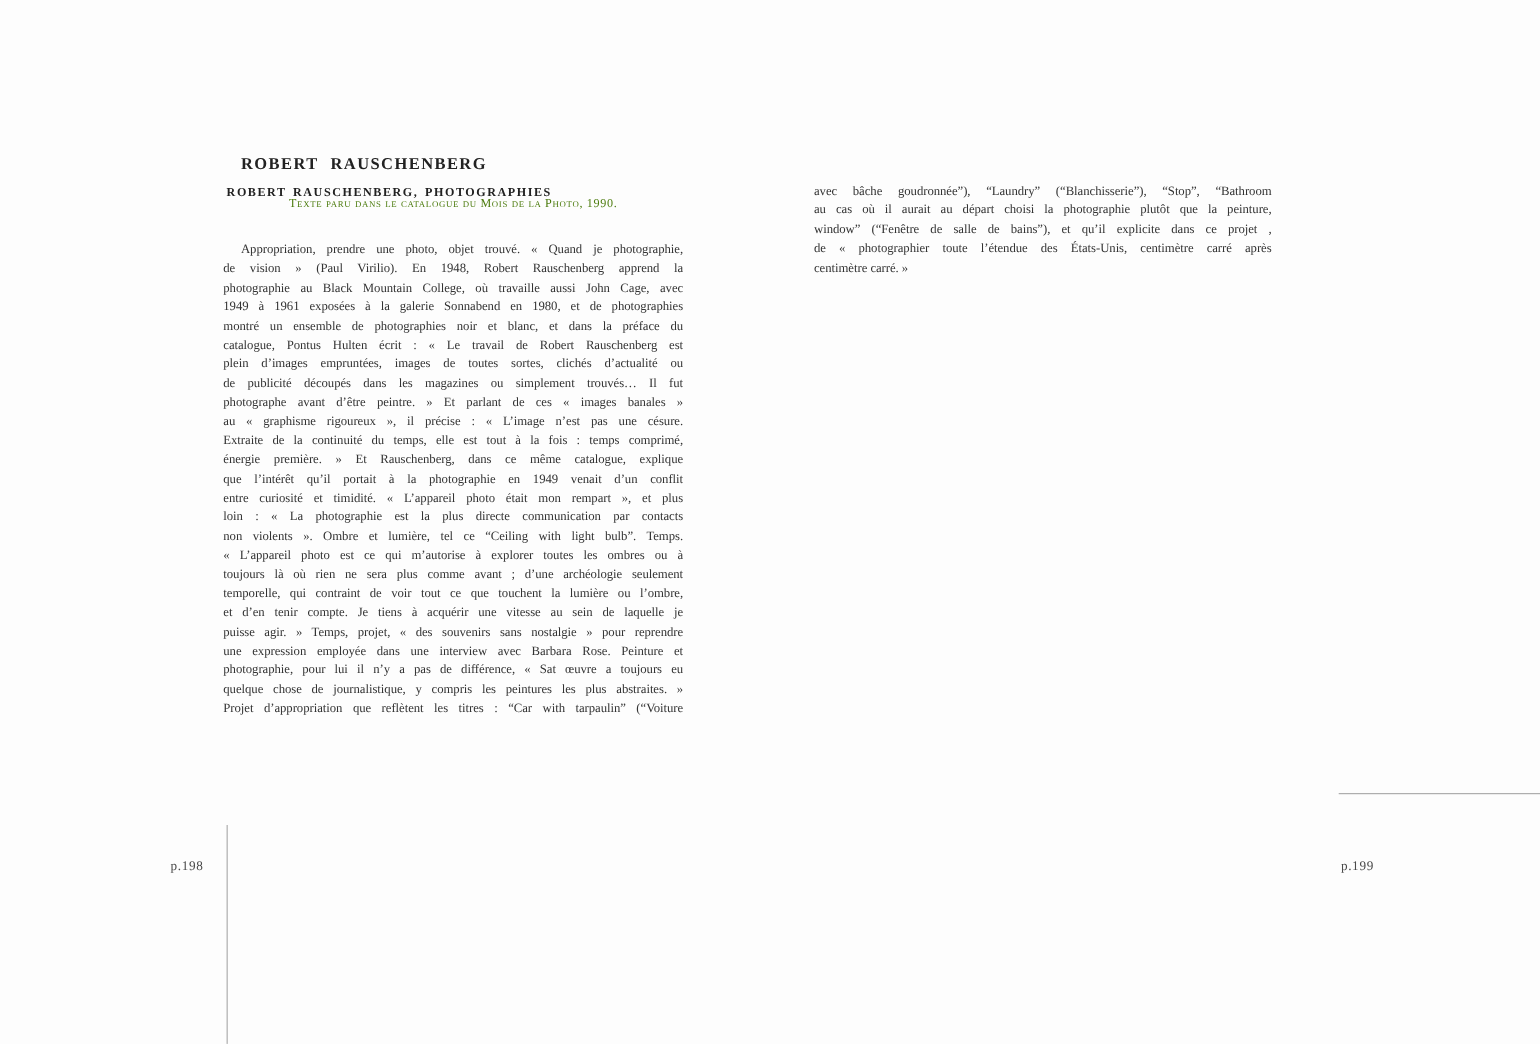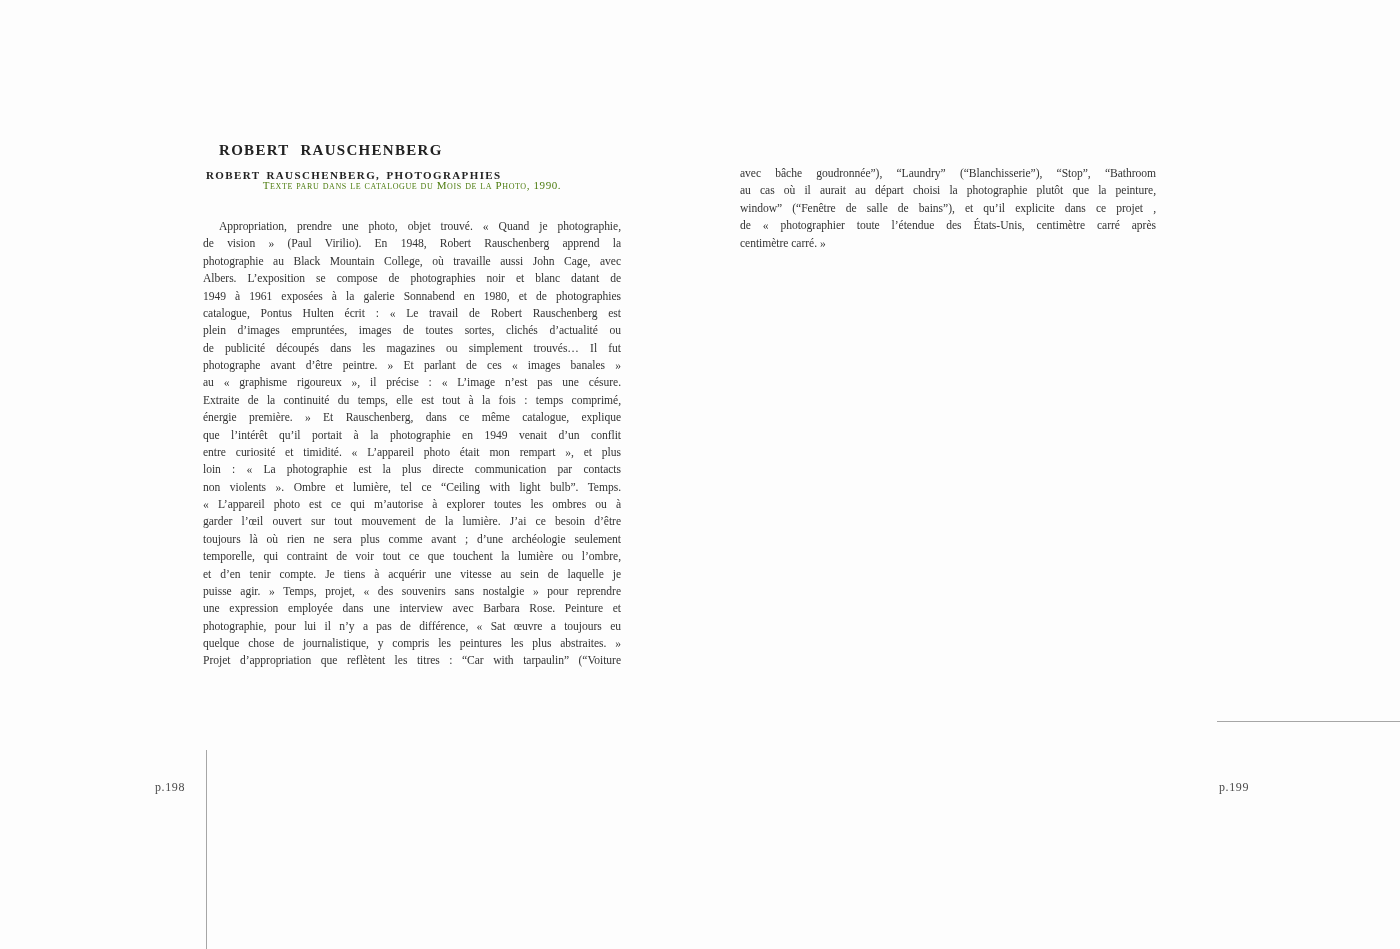--- a/index.html
+++ b/index.html
@@ -87,35 +87,34 @@
 
   <section>
     <h1 class="page-title">ROBERT RAUSCHENBERG</h1>
     <h2 class="page-subtitle">ROBERT RAUSCHENBERG, PHOTOGRAPHIES</h2>
     <div class="blue-heading">Texte paru dans le catalogue du Mois de la Photo, 1990.</div>
 
     <div class="body-block body-left justify-last">
       <div class="line">Appropriation, prendre une photo, objet trouvé. « Quand je photographie,</div>
         <div class="line">de vision » (Paul Virilio). En 1948, Robert Rauschenberg apprend la</div>
         <div class="line">photographie au Black Mountain College, où travaille aussi John Cage, avec</div>
-        <div class="line">Albers. L’exposition se compose de photographies noir et blanc datant de</div>
         <div class="line">1949 à 1961 exposées à la galerie Sonnabend  en 1980, et de photographies</div>
+        <div class="line">montré un ensemble de photographies noir et blanc, et dans la préface du</div>
         <div class="line">catalogue, Pontus Hulten écrit : « Le travail de Robert Rauschenberg est</div>
         <div class="line">plein d’images empruntées, images de toutes sortes, clichés d’actualité ou</div>
         <div class="line">de publicité découpés dans les magazines ou simplement trouvés… Il fut</div>
         <div class="line">photographe avant d’être peintre. » Et parlant de ces « images banales »</div>
         <div class="line">au « graphisme rigoureux », il précise : « L’image n’est pas une césure.</div>
         <div class="line">Extraite de la continuité du temps, elle est tout à la fois : temps comprimé,</div>
         <div class="line">énergie première. » Et Rauschenberg, dans ce même catalogue, explique</div>
         <div class="line">que l’intérêt qu’il portait à la photographie en 1949 venait d’un conflit</div>
         <div class="line">entre curiosité et timidité. « L’appareil photo était mon rempart », et plus</div>
         <div class="line">loin : « La photographie est la plus directe communication par contacts</div>
         <div class="line">non violents ». Ombre et lumière, tel ce “Ceiling with light bulb”. Temps.</div>
         <div class="line">« L’appareil photo est ce qui m’autorise à explorer toutes les ombres ou à</div>
-        <div class="line">garder l’œil ouvert sur tout mouvement de la lumière. J’ai ce besoin d’être</div>
         <div class="line">toujours là où rien ne sera plus comme avant ; d’une archéologie seulement</div>
         <div class="line">temporelle, qui contraint de voir tout ce que touchent la lumière ou l’ombre,</div>
         <div class="line">et d’en tenir compte. Je tiens à acquérir une vitesse au sein de laquelle je</div>
         <div class="line">puisse agir. » Temps, projet, « des souvenirs sans nostalgie » pour reprendre</div>
         <div class="line">une expression employée dans une interview avec Barbara Rose. Peinture et</div>
         <div class="line">photographie, pour lui il n’y a pas de différence, « Sat œuvre a toujours eu</div>
         <div class="line">quelque chose de journalistique, y compris les peintures les plus abstraites. »</div>
         <div class="line last-line">Projet d’appropriation que reflètent les titres : “Car with tarpaulin” (“Voiture</div>
     </div>
 

